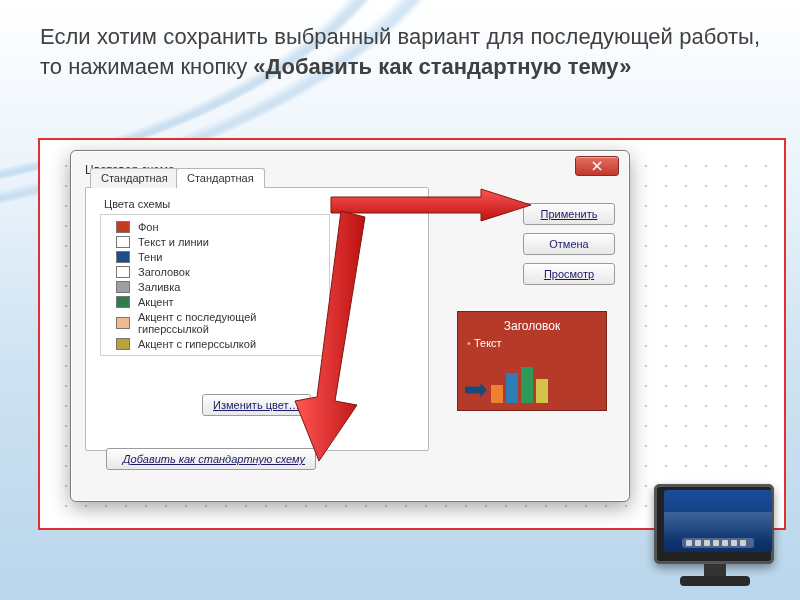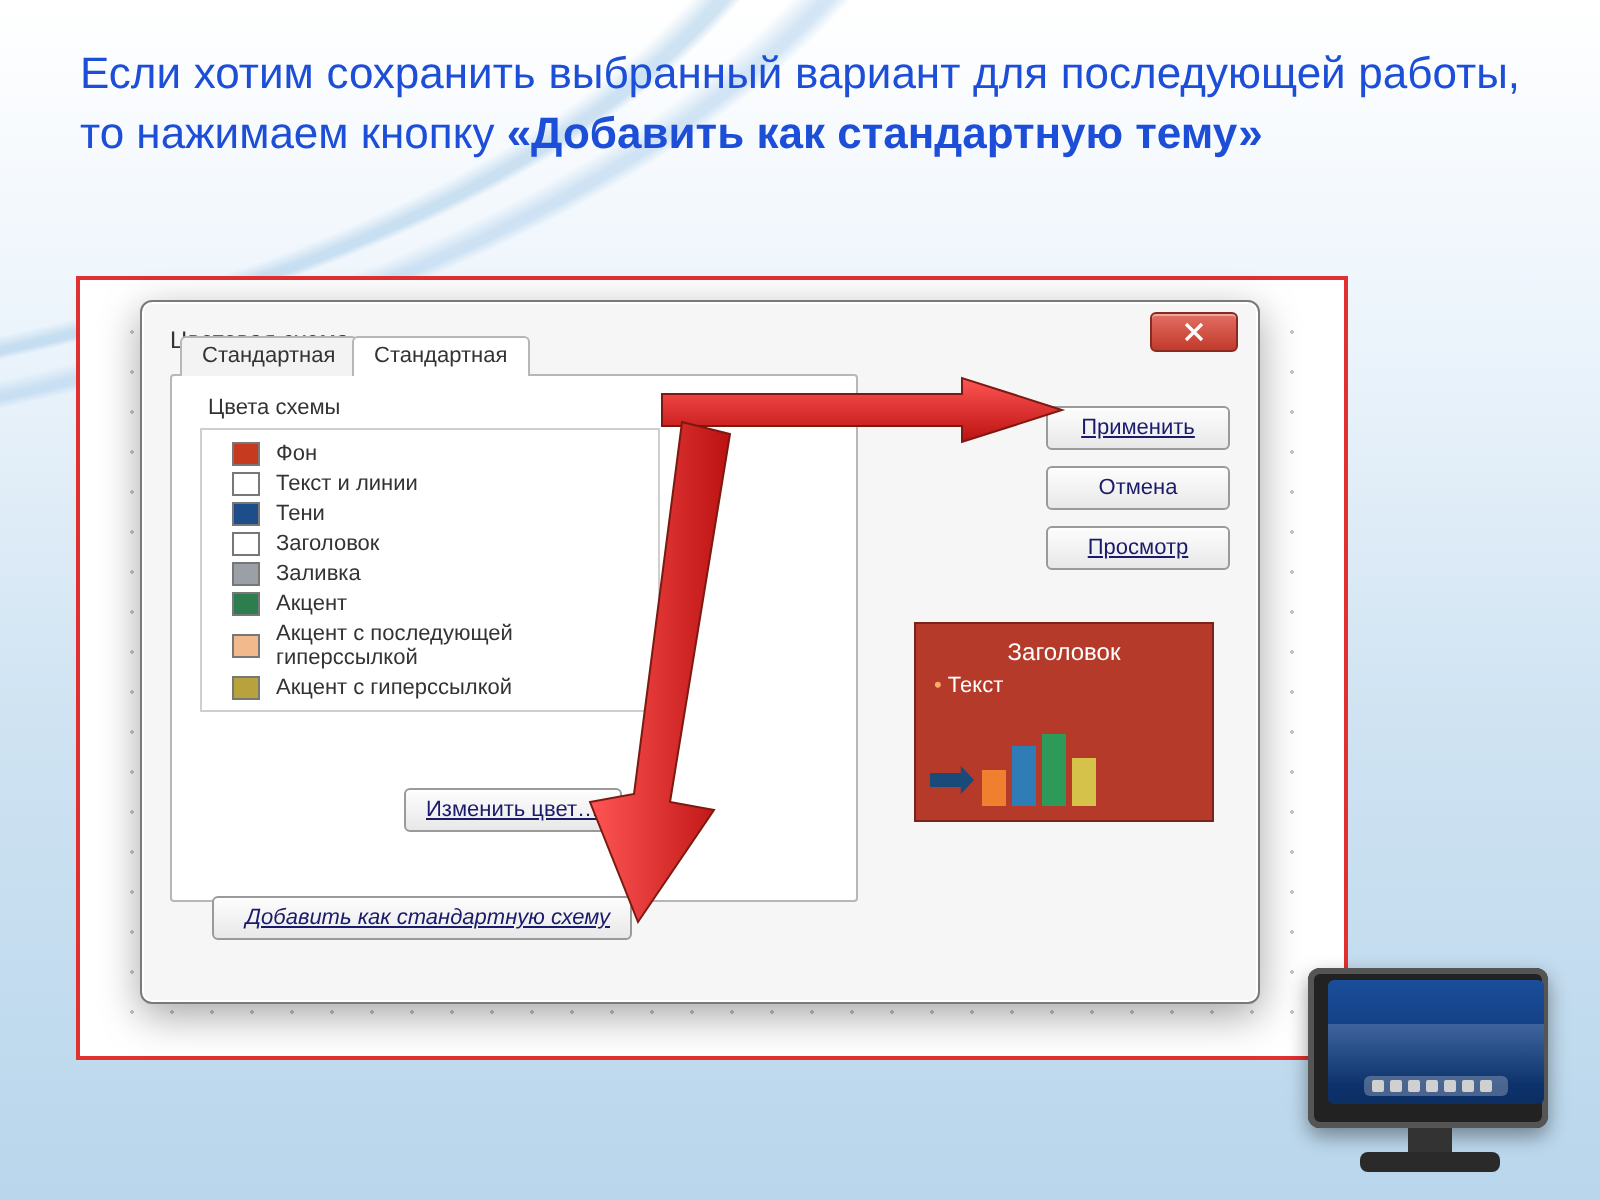--- a/index.html
+++ b/index.html
@@ -12,26 +12,26 @@
   body::before {
     content: "";
     position: absolute; inset: 0;
     background:
       radial-gradient(1200px 550px at -300px -120px, rgba(255,255,255,0) 58%, rgba(160,200,230,0.5) 59%, rgba(160,200,230,0.5) 59.5%, rgba(255,255,255,0) 60%),
       radial-gradient(1400px 650px at -350px -150px, rgba(255,255,255,0) 58%, rgba(170,205,235,0.5) 59%, rgba(170,205,235,0.5) 59.4%, rgba(255,255,255,0) 60%);
     pointer-events: none;
   }
   .caption {
     position: absolute; left: 40px; right: 40px; top: 22px;
-    font-size: 22px; color: #1d4ed8; line-height: 1.35;
+    font-size: 22px; color: #404040; line-height: 1.35;
     text-align: justify;
   }
   .caption b { font-weight: 700; }
   .frame-outer {
-    position: absolute; left: 38px; top: 138px; width: 636px; height: 392px;
+    position: absolute; left: 38px; top: 138px; width: 748px; height: 392px;
     border: 2px solid #e03030; background: #fff;
   }
   .frame-dots {
     position: absolute; inset: 10px;
     background-image: radial-gradient(#b9c9d6 1px, transparent 1px);
     background-size: 20px 20px;
     background-position: 6px 6px;
   }
   .dialog {
     position: absolute; left: 30px; top: 10px; width: 560px; height: 352px;

